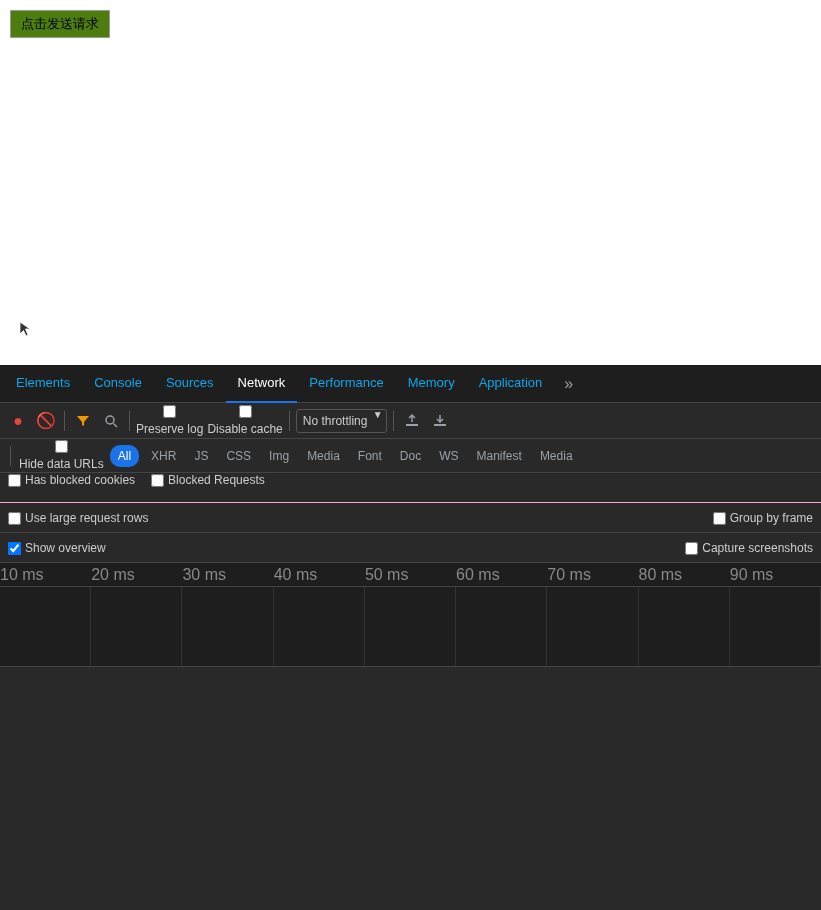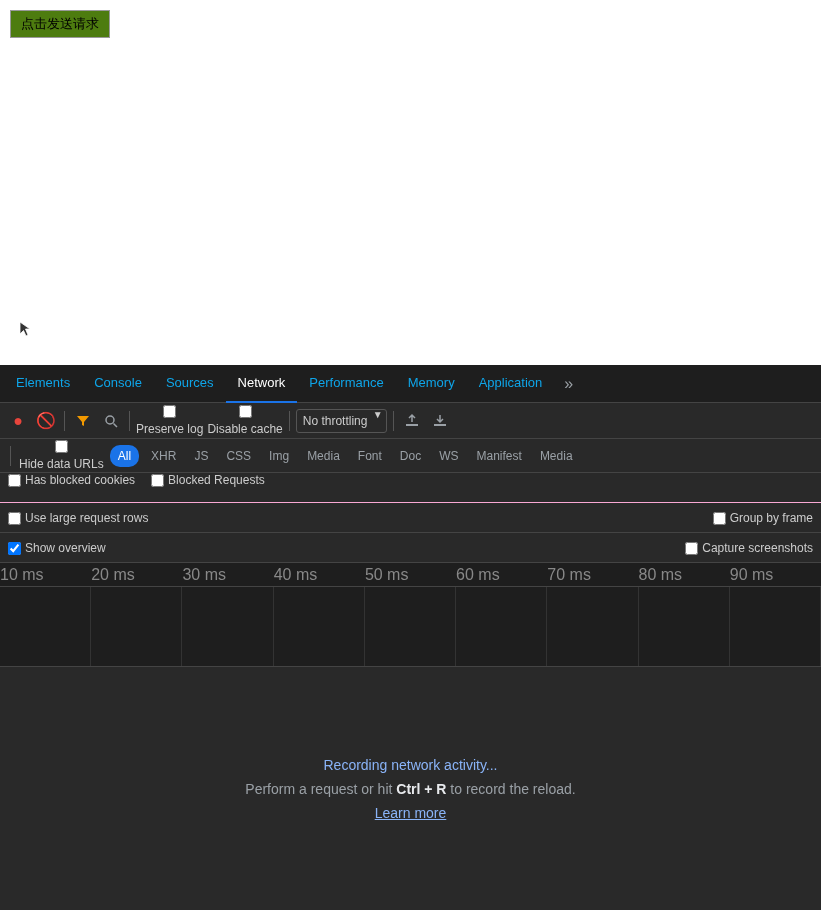--- a/index.html
+++ b/index.html
@@ -504,21 +504,14 @@
     <div class="timeline-col"></div>
     <div class="timeline-col"></div>
     <div class="timeline-col"></div>
     <div class="timeline-col"></div>
     <div class="timeline-col"></div>
     <div class="timeline-col"></div>
     <div class="timeline-col"></div>
     <div class="timeline-col"></div>
   </div>
 
-  <div id="empty-state">
-    <div class="empty-recording">Recording network activity...</div>
-    <div class="empty-instruction">
-      <span>Perform a request or hit </span><strong>Ctrl + R</strong><span> to record the reload.</span>
-    </div>
-    <a class="empty-learn-more">Learn more</a>
-  </div>
 
 </div>
 
 </body></html>

